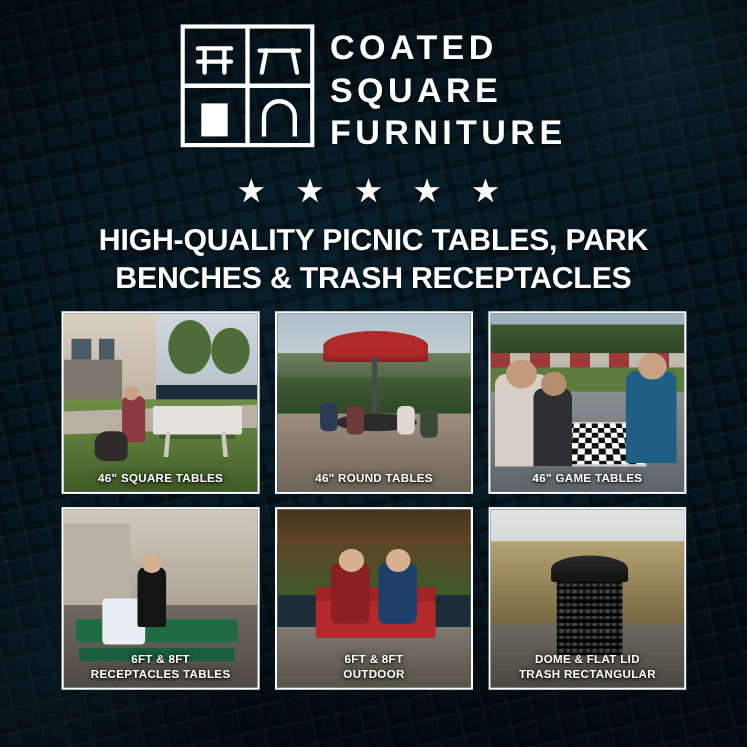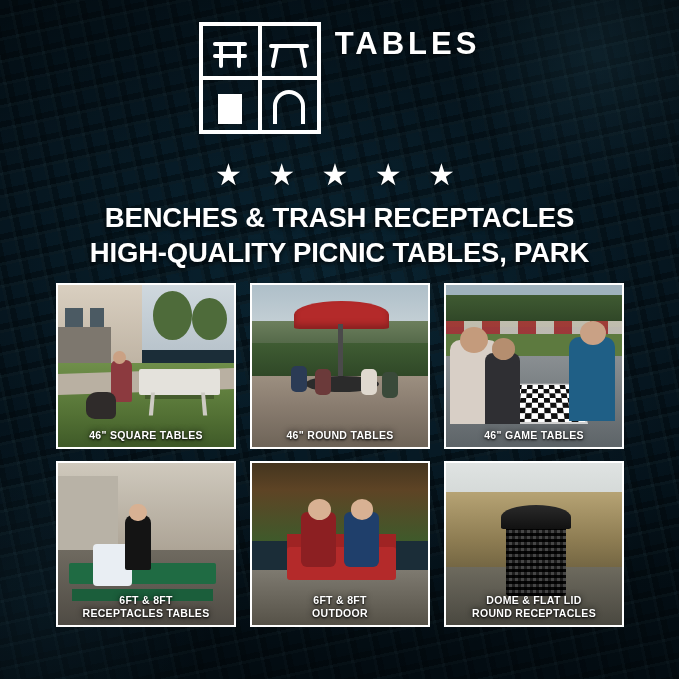--- a/index.html
+++ b/index.html
@@ -246,29 +246,31 @@
           <line x1="78" y1="24" x2="74" y2="44"></line>
           <line x1="102" y1="24" x2="106" y2="44"></line>
         </g>
 
         <rect x="19" y="72" width="24" height="30" fill="#ffffff"></rect>
 
         <path d="M76 102 L76 84 A14 14 0 0 1 104 84 L104 102" fill="none" stroke="#ffffff" stroke-width="4"></path>
       </svg>
     </div>
     <div class="logo-words">
-      <div class="logo-word">TABLES</div>
+      <div class="logo-word">COATED</div>
+      <div class="logo-word">SQUARE</div>
+      <div class="logo-word">FURNITURE</div>
     </div>
   </div>
 
   <div class="stars">★ ★ ★ ★ ★</div>
 
   <div class="headline">
+    <div>HIGH-QUALITY PICNIC TABLES, PARK</div>
     <div>BENCHES &amp; TRASH RECEPTACLES</div>
-    <div>HIGH-QUALITY PICNIC TABLES, PARK</div>
   </div>
 
   <div class="grid">
 
     <div class="tile">
       <div class="scene">
         <div class="sky t1-sky"></div>
         <div class="t1-bldg"></div>
         <div class="t1-bldg2"></div>
         <div class="t1-win" style="left:4%;top:14%;width:10%;height:12%;"></div>
@@ -360,18 +362,18 @@
     <div class="tile">
       <div class="scene">
         <div class="sky t6-sky"></div>
         <div class="t6-grass"></div>
         <div class="ground t6-ground"></div>
         <div class="t6-can"></div>
         <div class="t6-dome"></div>
       </div>
       <div class="caption">
         <span>DOME &amp; FLAT LID</span><br>
-        <span>ROUND RECEPTACLES</span>
+        <span>TRASH RECTANGULAR</span>
       </div>
     </div>
 
   </div>
 </div>
 
 </body></html>

